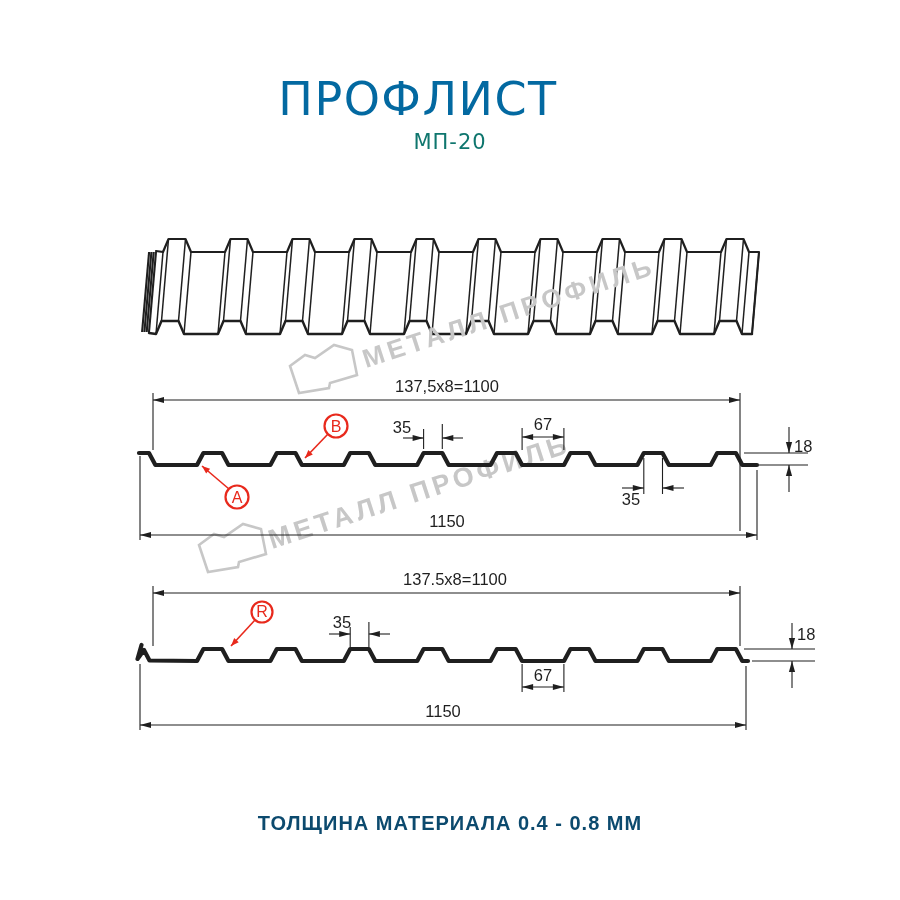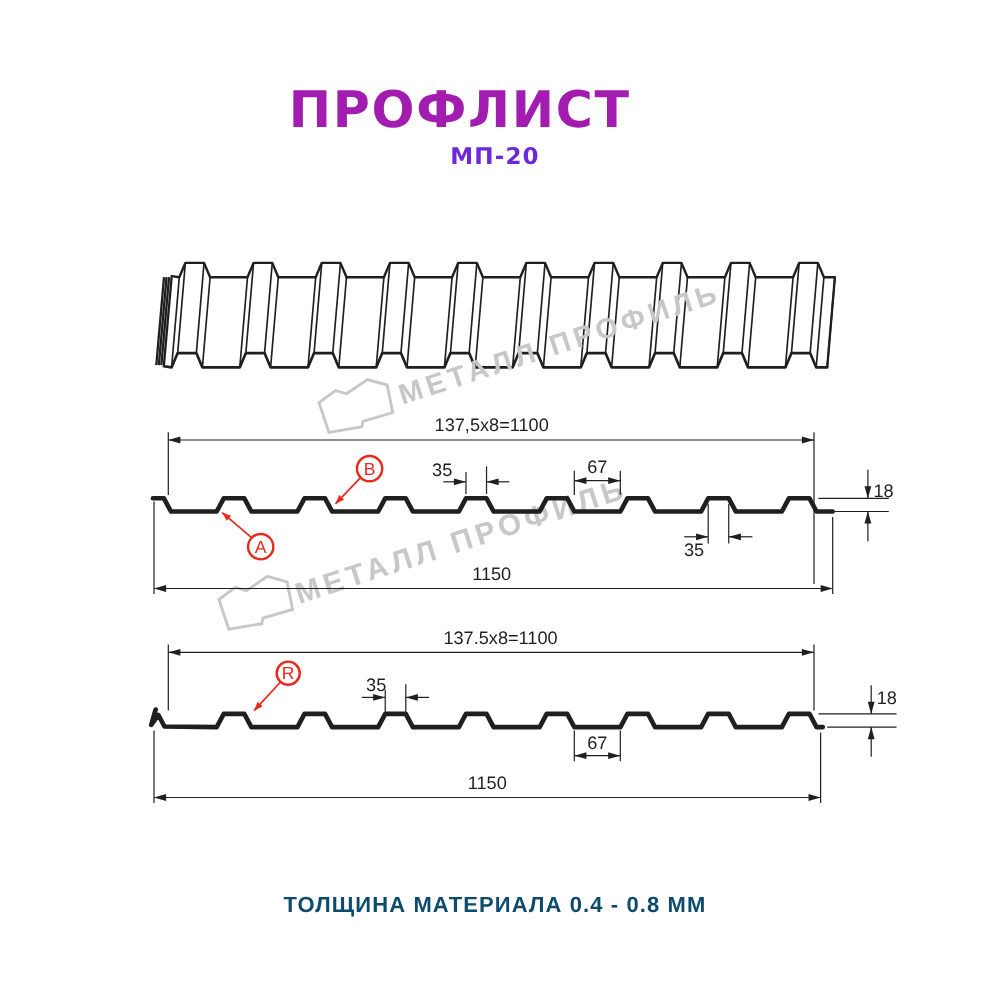--- a/index.html
+++ b/index.html
@@ -1,23 +1,23 @@
 <!DOCTYPE html>
 <html><head>
 <meta charset="utf-8">
 <style>
   html,body{margin:0;padding:0;}
   body{width:900px;height:900px;background:#ffffff;position:relative;overflow:hidden;
        font-family:"Liberation Sans",sans-serif;}
   .stage{position:absolute;left:0;top:0;width:900px;height:900px;}
   .title{position:absolute;left:0;top:72px;width:836px;text-align:center;
-         font-size:46px;font-weight:bold;letter-spacing:1.5px;color:#a21caf;
+         font-size:46px;font-weight:normal;letter-spacing:1.5px;color:#0369a1;
          font-family:"DejaVu Sans","Liberation Sans",sans-serif;}
   .subtitle{position:absolute;left:0;top:130px;width:900px;text-align:center;
-         font-size:21px;font-weight:bold;letter-spacing:1px;color:#6d28d9;
+         font-size:21px;font-weight:normal;letter-spacing:1px;color:#0f766e;
          font-family:"DejaVu Sans","Liberation Sans",sans-serif;}
   .footer{position:absolute;left:0;top:812px;width:900px;text-align:center;
          font-size:20px;font-weight:bold;letter-spacing:1px;color:#0c4a6e;
          font-family:"Liberation Sans",sans-serif;}
   svg{position:absolute;left:0;top:0;}
   text{font-family:"Liberation Sans",sans-serif;}
   .dim{font-size:16.5px;fill:#1f1f1f;}
   .redlbl{font-size:16px;}
   .wm{font-weight:bold;letter-spacing:4px;font-family:"Liberation Sans",sans-serif;}
 </style>

